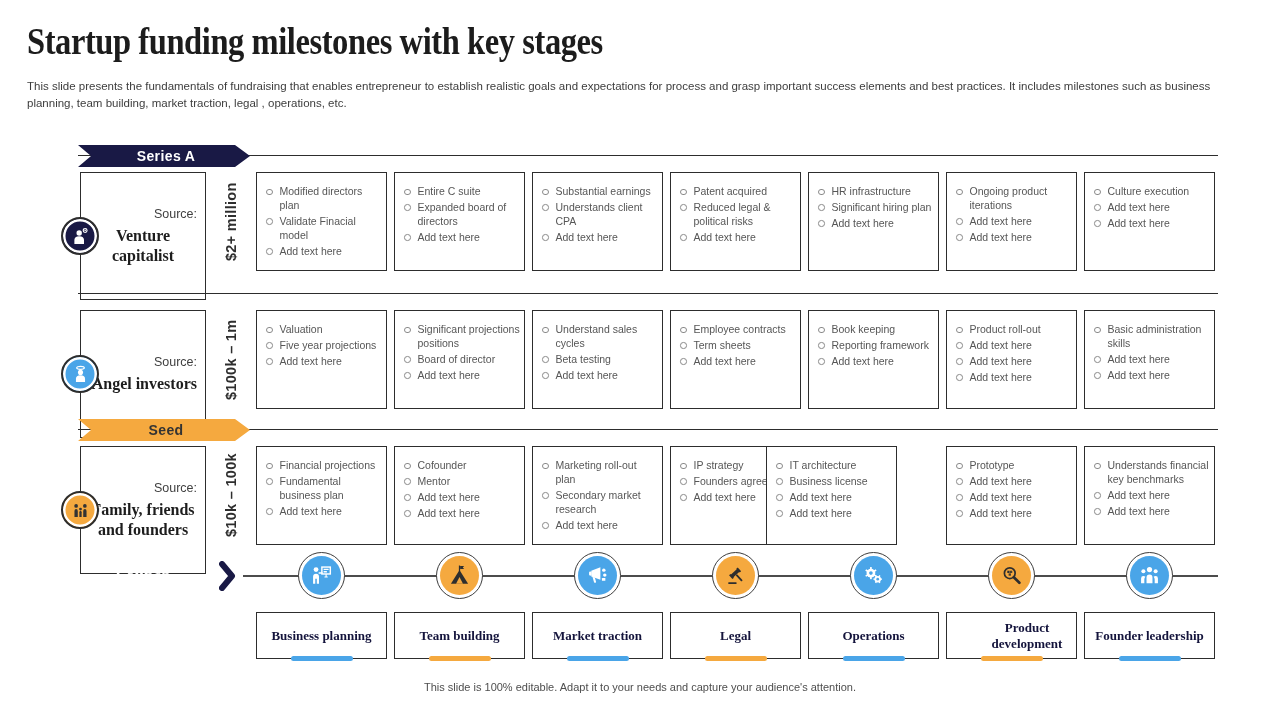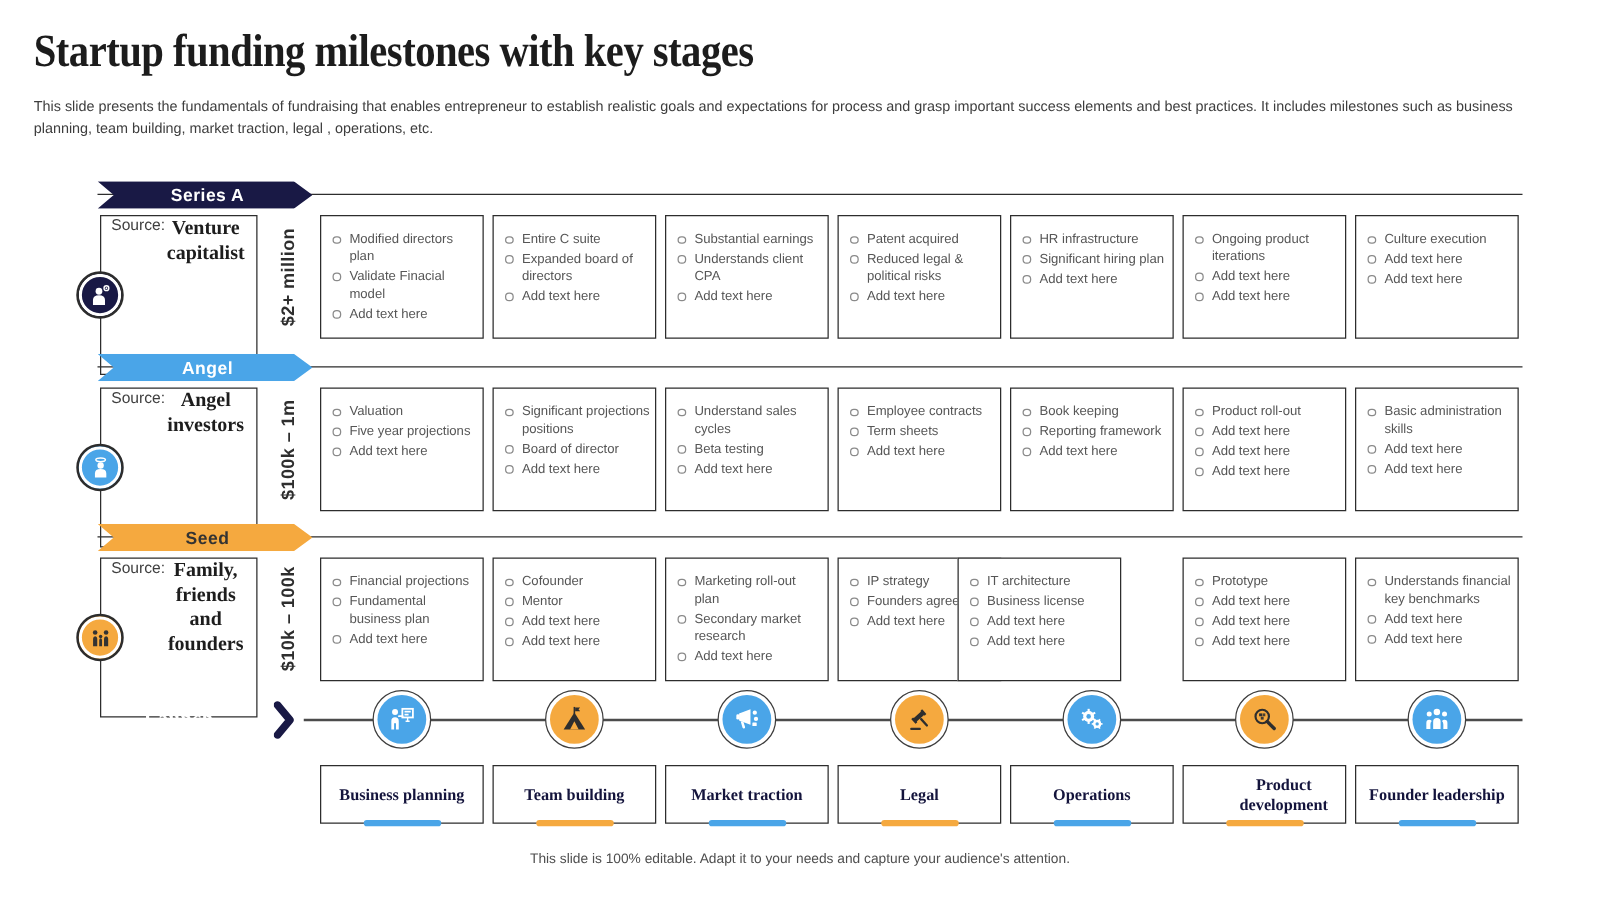--- a/index.html
+++ b/index.html
@@ -13,22 +13,22 @@
         font-size:11.5px;line-height:1.5;color:#3d3d3d;}
   
   .stage{position:absolute;left:0;top:0;width:1280px;height:127px;}
   .s0{top:145px}.s1{top:283px}.s2{top:419px}
   .hline{position:absolute;left:78px;top:10px;width:1140px;height:0;border-top:1.6px solid #2d2d2d;z-index:0;}
   .banner{position:absolute;left:78px;top:0;width:172px;height:22px;z-index:1;
           display:flex;align-items:center;justify-content:center;
           clip-path:polygon(0 0,calc(100% - 15px) 0,100% 50%,calc(100% - 15px) 100%,0 100%,13px 50%);}
   .banner-text{font-family:Liberation Sans, sans-serif;font-weight:700;font-size:14px;letter-spacing:.4px;padding-left:4px;}
   .source-box{position:absolute;left:80px;top:27px;width:126px;height:128px;box-sizing:border-box;
-              border:1.6px solid #2d2d2d;background:#fff;display:flex;flex-direction:row;
-              align-items:flex-start;justify-content:center;text-align:center;padding:0 8px;}
+              border:1.6px solid #2d2d2d;background:#fff;display:flex;flex-direction:column;
+              align-items:flex-end;justify-content:center;text-align:center;padding:0 8px;}
   .source-label{font-size:12.5px;color:#3f3f3f;margin-bottom:5px;}
   .source-name{font-family:"Liberation Serif",serif;font-weight:700;font-size:16px;line-height:1.22;color:#1d1d1d;}
   .source-icon{position:absolute;left:-20px;top:50%;transform:translateY(-50%);
                width:34px;height:34px;border-radius:50%;border:2px solid #2d2d2d;
                box-shadow:inset 0 0 0 2.5px #fff;display:flex;align-items:center;justify-content:center;}
   .range{position:absolute;left:206px;top:27px;width:50px;height:99px;
          display:flex;align-items:center;justify-content:center;
          writing-mode:vertical-rl;transform:rotate(180deg);
          font-weight:700;font-size:14.5px;letter-spacing:.3px;color:#2e2e2e;}
   .bbox{position:absolute;top:27px;width:131px;height:99px;box-sizing:border-box;
@@ -194,23 +194,20 @@
             </li>
             <li>
               <span class="bmark"></span>
               <span>Add text here</span>
             </li>
           </ul>
         </div>
       </div>
       <div class="stage s1">
         <div class="hline"></div>
-        <div class="banner" style="background: rgb(74, 165, 232);">
-          <span class="banner-text" style="color: rgb(255, 255, 255);">Angel</span>
-        </div>
         <div class="source-box">
           <div class="source-icon" style="background: rgb(74, 165, 232);">
             <svg viewBox="0 0 24 24" width="21" height="21">
               <ellipse cx="12" cy="4.4" rx="4.4" ry="1.7" fill="none" stroke="#ffffff" stroke-width="1.3"></ellipse>
               <g fill="#ffffff">
                 <circle cx="12" cy="9.6" r="2.9"></circle>
                 <path d="M6.8 20.5 v-3.6 q0-4 5.2-4 q5.2 0 5.2 4 v3.6 z"></path>
               </g>
             </svg>
           </div>

